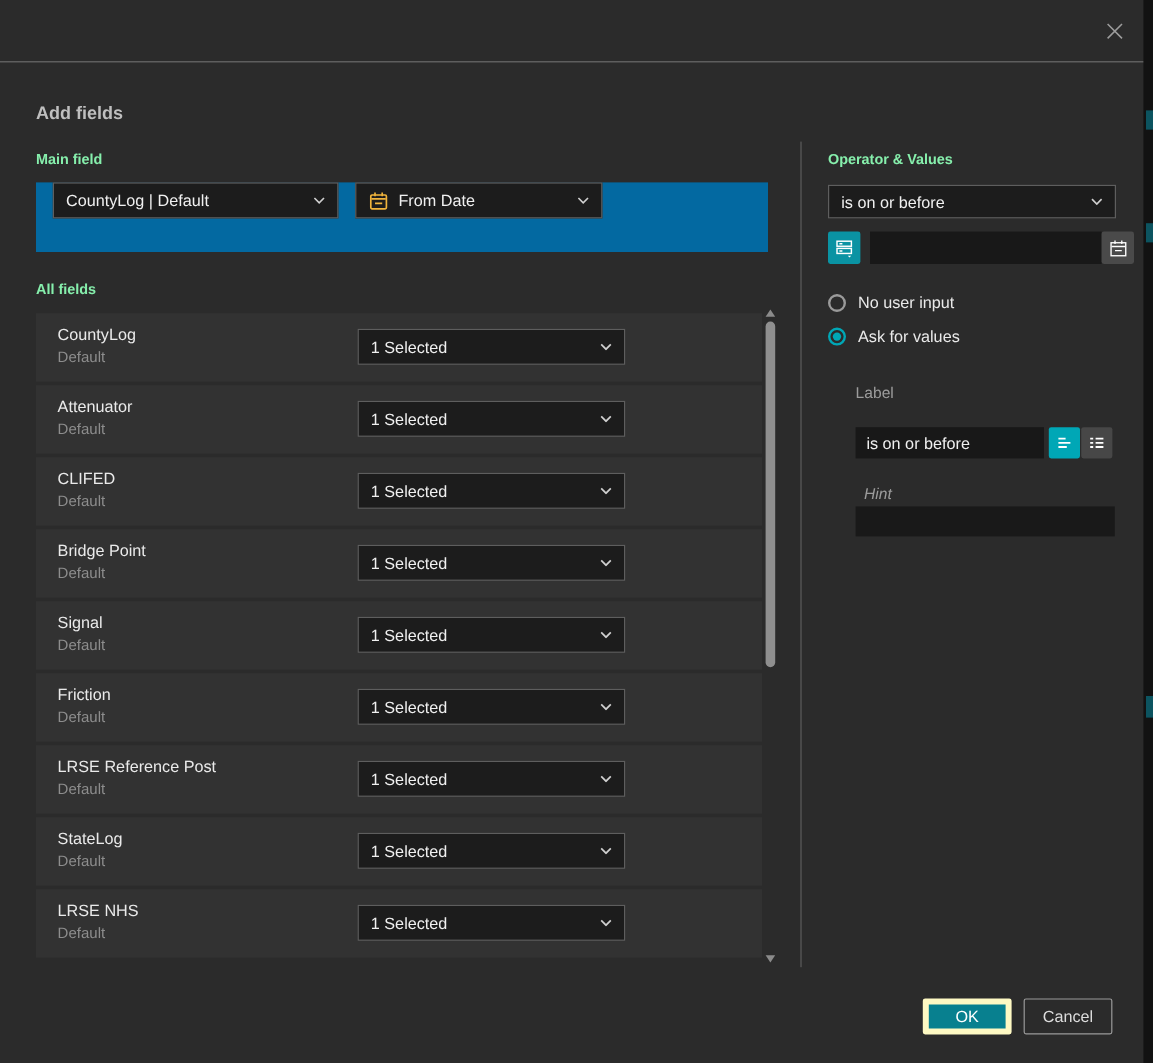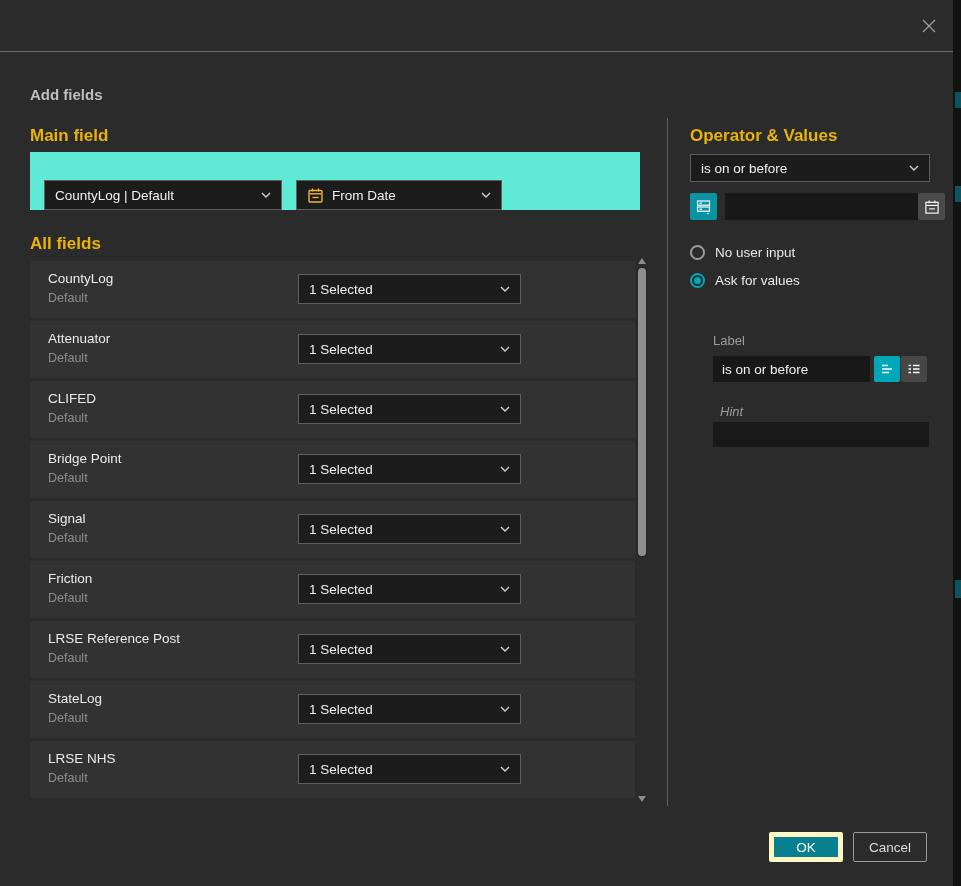--- a/index.html
+++ b/index.html
@@ -24,33 +24,33 @@
     border-bottom: 1px solid #6b6b6b;
     display: flex; align-items: center;
   }
   .header .title { margin-left: 16px; font-size: 15.5px; font-weight: 700; color: #dadada; letter-spacing: .2px; }
   .close-btn {
     position: absolute; right: 12px; top: 14px; width: 24px; height: 24px;
     display: flex; align-items: center; justify-content: center; cursor: pointer;
   }
 
   .section-heading { position: absolute; font-size: 15px; font-weight: 700; color: #bfbfbf; }
-  .group-label { position: absolute; font-size: 17px; font-weight: 700; color: #eab308; }
+  .group-label { position: absolute; font-size: 12px; font-weight: 700; color: #86efac; }
 
   .select {
     background: #1c1c1c; border: 1px solid #5e5e5e; height: 30px;
     display: flex; align-items: center; padding: 0 10px;
     font-size: 13.5px; color: #f0f0f0; cursor: pointer;
   }
   .select .sel-text { flex: 1; white-space: nowrap; overflow: hidden; }
   .select .chev { flex: none; margin-left: 8px; display: flex; }
 
   .main-field-box {
     position: absolute; left: 30px; top: 152px; width: 610px; height: 58px;
-    background: #5eead4; display: flex; align-items: flex-end; padding-left: 14px; gap: 14px;
+    background: #0369a1; display: flex; align-items: flex-start; padding-left: 14px; gap: 14px;
   }
   .main-field-box .src-select { width: 238px; }
   .main-field-box .fld-select { width: 206px; }
   .cal-ico { display: flex; margin-right: 8px; flex: none; }
 
   .fields-list { position: absolute; left: 30px; top: 261px; width: 605px; display: flex; flex-direction: column; gap: 3px; }
   .field-row { position: relative; height: 57px; background: #323232; }
   .field-row .fname { position: absolute; left: 18px; top: 10px; font-size: 13.5px; color: #eaeaea; }
   .field-row .fsub  { position: absolute; left: 18px; top: 30px; font-size: 12.5px; color: #8d8d8d; }
   .field-row .select { position: absolute; left: 268px; top: 13px; width: 223px; }
@@ -300,21 +300,21 @@
     <span class="radio"></span>
     <span class="rlabel">No user input</span>
   </div>
 
   <div class="radio-row" style="top:273px;">
     <span class="radio checked"></span>
     <span class="rlabel">Ask for values</span>
   </div>
 
 
-  <div class="small-label" style="left:713px; top:333px;">Label</div>
+  <div class="small-label" style="left:713px; top:320px;">Label</div>
 
   <div class="label-row">
     <input class="label-input" type="text" value="is on or before" style="">
     <div class="toggle-btn active">
       <svg width="16" height="16" viewBox="0 0 16 16" stroke="#ffffff" stroke-width="1.5">
         <line x1="3" y1="4.5" x2="9" y2="4.5"></line>
         <line x1="3" y1="8" x2="13" y2="8"></line>
         <line x1="3" y1="11.5" x2="10" y2="11.5"></line>
       </svg>
     </div>

